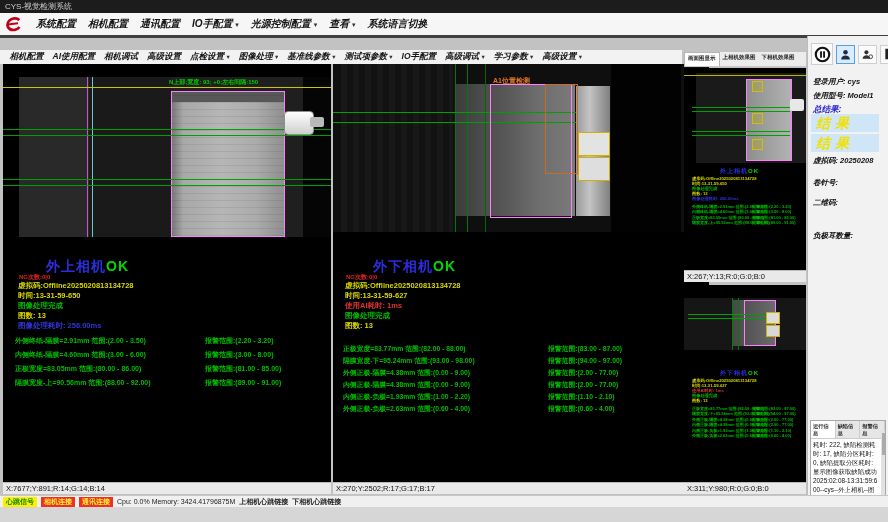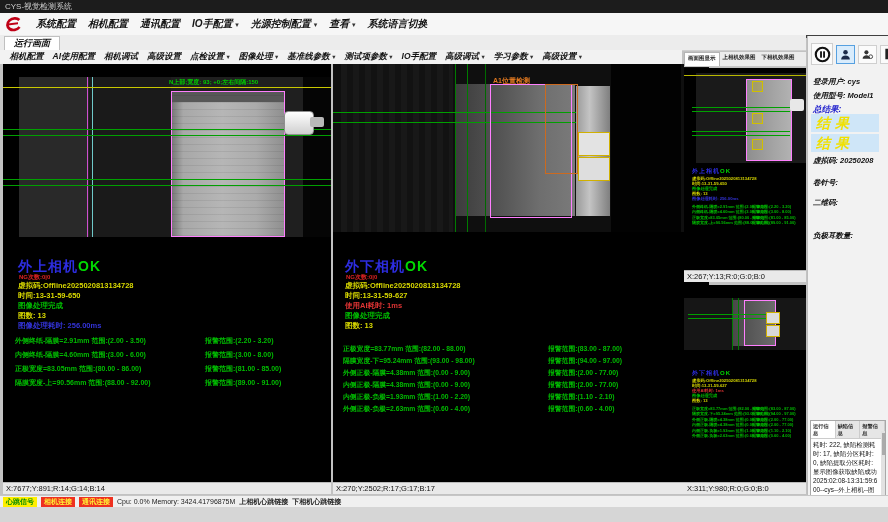--- a/index.html
+++ b/index.html
@@ -25,21 +25,21 @@
              padding:0 4.5px;white-space:nowrap;}
   .tool-item .arr{font-style:normal;font-size:6.5px;color:#333;}
   
   .view{position:absolute;background:#000;overflow:hidden;}
   #left-view{left:3px;top:64px;width:328px;height:430px;}
   #center-view{left:333px;top:64px;width:376px;height:430px;}
   .coordbar{position:absolute;left:0;bottom:0;width:100%;height:12px;background:#e9e9e9;
             color:#111;font-size:7.5px;line-height:12px;padding-left:3px;box-sizing:border-box;
             border-top:1px solid #bbb;}
   .ov{position:absolute;white-space:nowrap;font-weight:bold;}
-  .t-title{font-size:14px;color:#2d2de0;letter-spacing:1px;}
+  .t-title{font-size:14px;color:#2d2de0;letter-spacing:1px;margin-left:28px;}
   .t-ok{color:#00d800;}
   .t-ng{font-size:6px;color:#d22;}
   .t-y{font-size:7.5px;color:#d8d800;}
   .t-g{font-size:7.5px;color:#00bb00;}
   .t-b{font-size:7.5px;color:#3333d8;}
   .t-r{font-size:7.5px;color:#d33;}
   .meas{position:absolute;}
   .m-row{position:relative;height:14px;color:#00bb00;font-size:7px;font-weight:bold;white-space:nowrap;}
   #center-view .m-row{height:12px;font-size:6.8px;}
   .m-alarm{position:absolute;left:190px;top:0;}
@@ -116,23 +116,20 @@
         <div class="menu-item"><span>IO手配置</span> <span class="arr">▾</span></div>
 
         <div class="menu-item"><span>光源控制配置</span> <span class="arr">▾</span></div>
 
         <div class="menu-item"><span>查看</span> <span class="arr">▾</span></div>
 
         <div class="menu-item"><span>系统语言切换</span> <span class="arr"></span></div>
       </div>
   </div>
 
-  <div class="tabrow">
-    <div class="runtab">运行画面</div>
-  </div>
 
   <div class="toolbar">
     <div style="display:flex;">
 
         <div class="tool-item"><span>相机配置</span> <span class="arr"></span></div>
 
         <div class="tool-item"><span>AI使用配置</span> <span class="arr"></span></div>
 
         <div class="tool-item"><span>相机调试</span> <span class="arr"></span></div>
 

